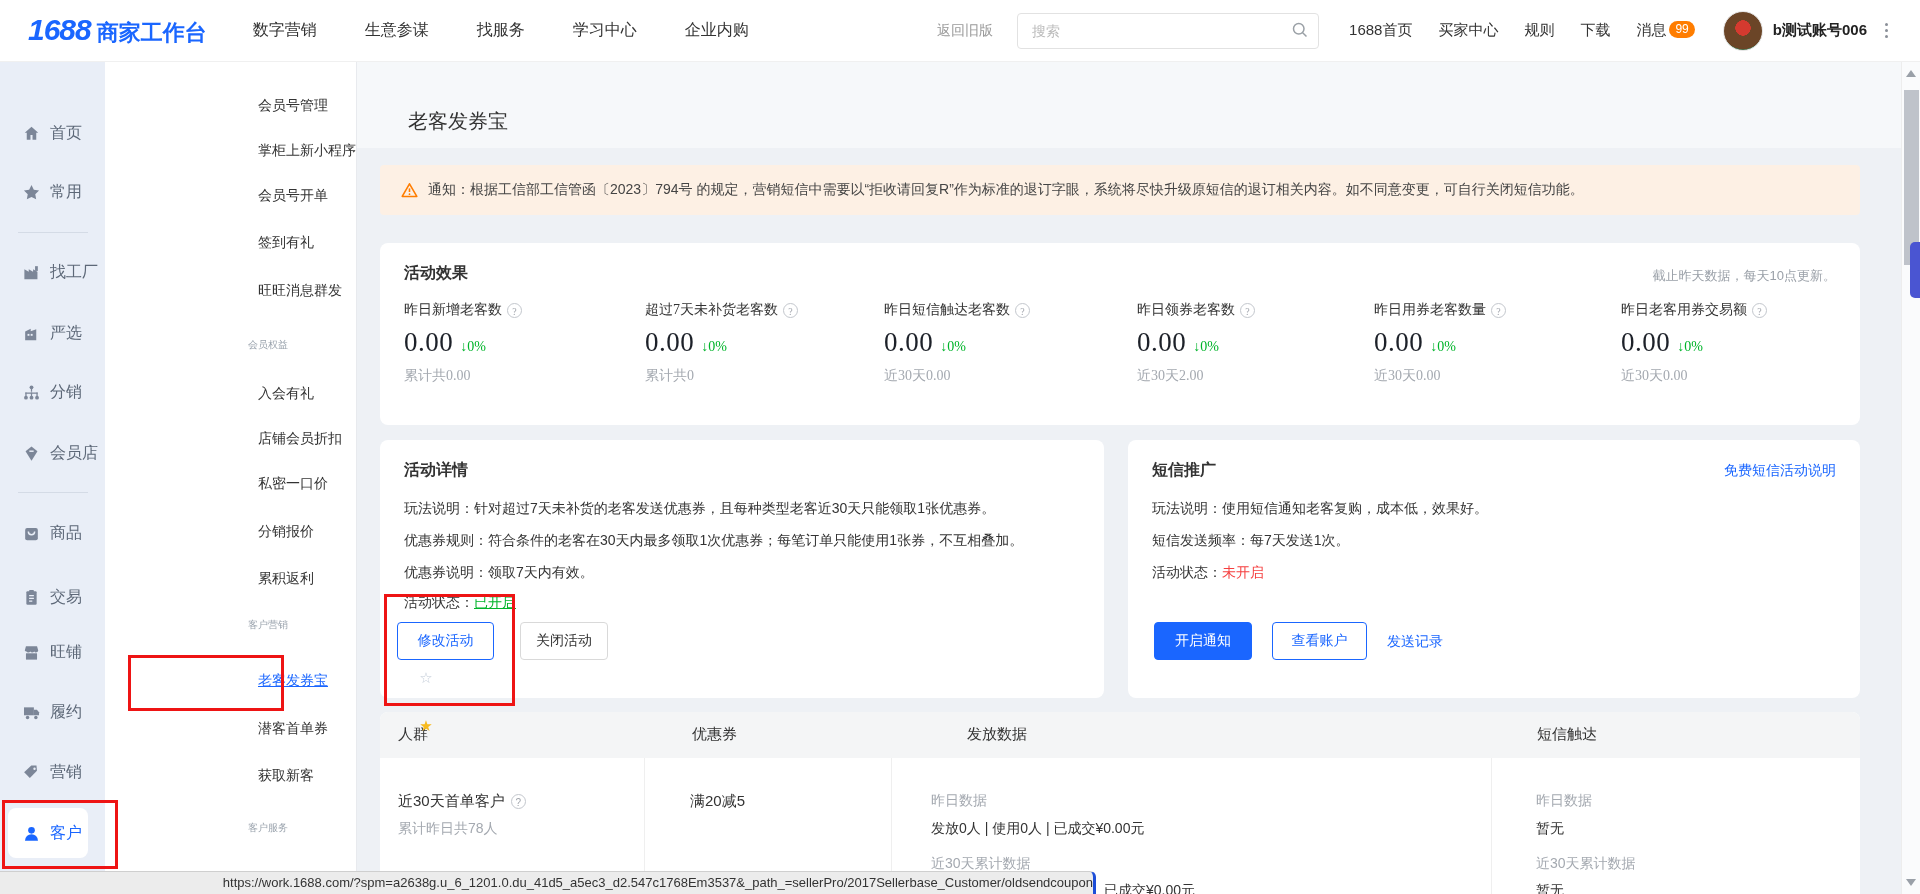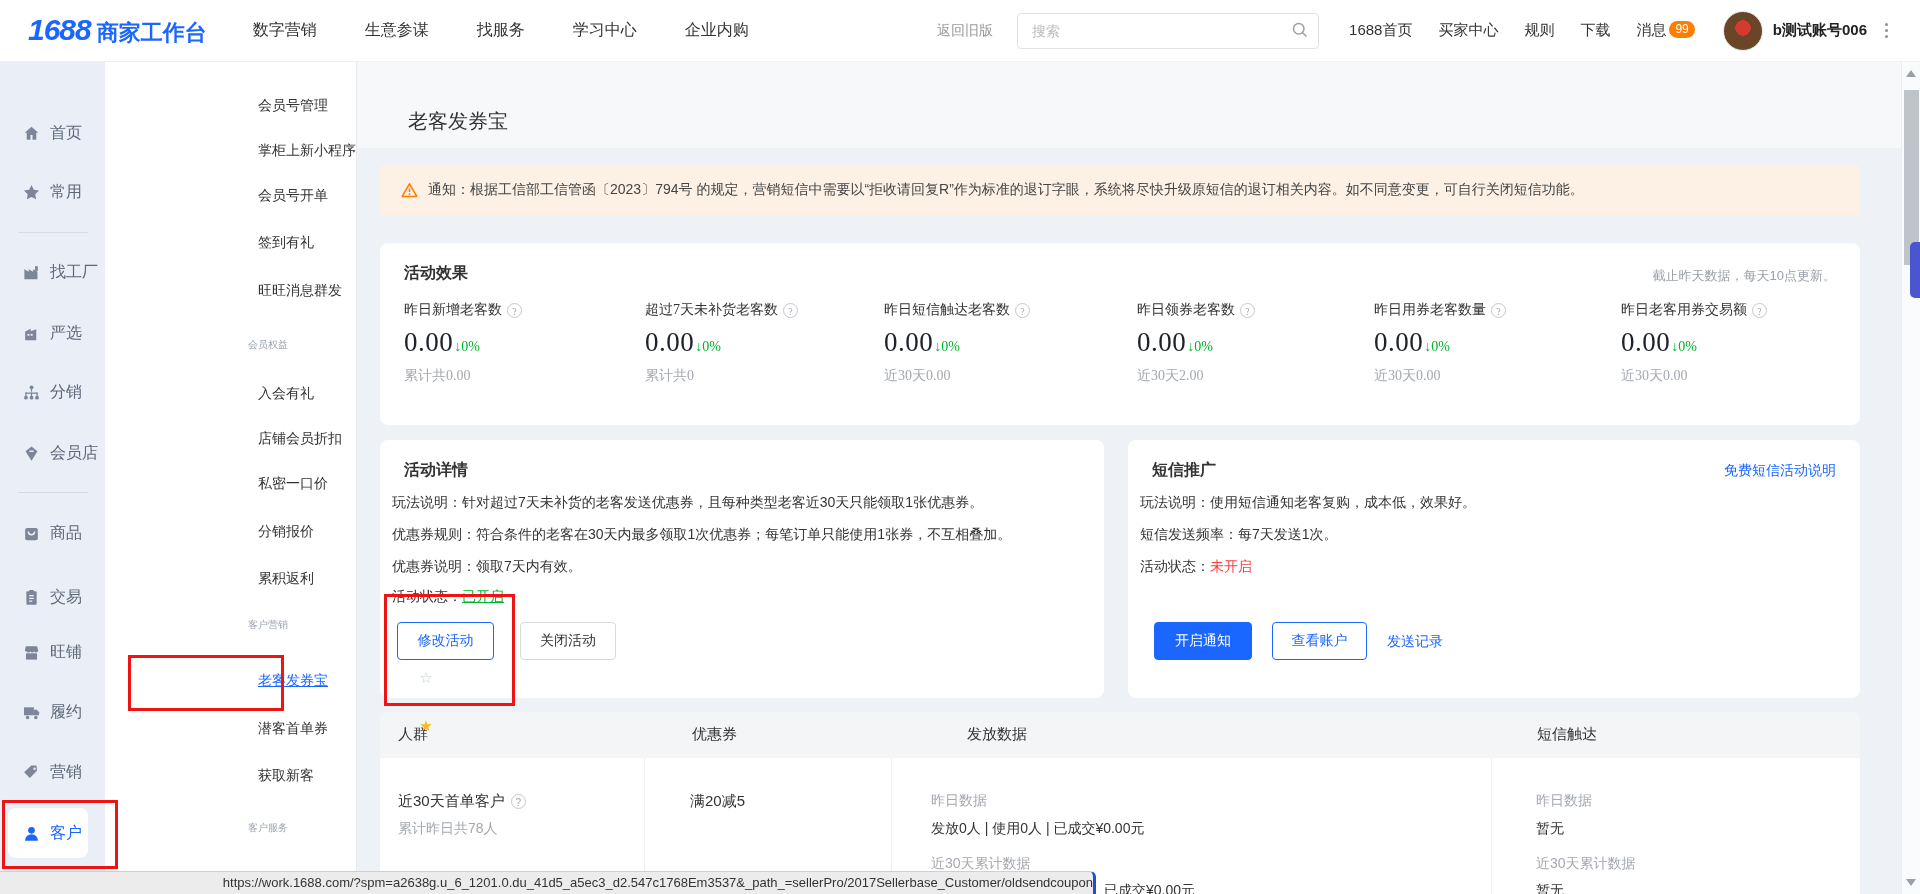--- a/index.html
+++ b/index.html
@@ -54,30 +54,30 @@
     display:flex;align-items:center;padding:0 0 0 20px;box-sizing:border-box;gap:9px;}
   .notice svg{flex:none;}
   .notice .ntext{font-size:14px;color:#444;}
   .card{position:absolute;background:#fff;border-radius:8px;}
   .card-title{position:absolute;left:24px;top:20px;font-size:16px;font-weight:600;color:#333;}
   
   .card-effect{left:380px;top:243px;width:1480px;height:182px;}
   .upd-note{position:absolute;right:24px;top:24px;font-size:13px;color:#9aa0a8;}
   .stat{position:absolute;top:58px;font-family:Liberation Serif, serif;}
   .stat .lbl{font-size:14px;color:#333;display:flex;align-items:center;gap:5px;}
-  .stat .val-row{margin-top:8px;display:flex;align-items:baseline;gap:1px;}
+  .stat .val-row{margin-top:8px;display:flex;align-items:baseline;gap:7px;}
   .stat .val{font-size:27px;color:#1d2129;font-weight:500;letter-spacing:.5px;}
   .stat .delta{font-size:14px;color:#00b42a;}
   .stat .sub{margin-top:9px;font-size:14px;color:#a4a9b0;}
   .qicon{display:inline-block;width:15px;height:15px;border:1px solid #c3c7cd;border-radius:50%;color:#a0a4ab;
     font-size:10px;line-height:15px;text-align:center;box-sizing:border-box;cursor:pointer;}
   
   .card-detail{left:380px;top:440px;width:724px;height:258px;}
   .card-sms{left:1128px;top:440px;width:732px;height:258px;}
-  .cline{position:absolute;left:12px;font-size:14px;color:#333;white-space:nowrap;}
+  .cline{position:absolute;left:24px;font-size:14px;color:#333;white-space:nowrap;margin-top:6px;}
   .status-on{color:#00b42a;text-decoration:underline;}
   .status-off{color:#f53f3f;}
   .btn{position:absolute;top:182px;height:38px;border-radius:4px;font-size:14px;display:flex;align-items:center;
     justify-content:center;cursor:pointer;box-sizing:border-box;background:#fff;}
   .btn.blue-outline{border:1px solid #1a66ff;color:#1a66ff;}
   .btn.gray-outline{border:1px solid #d9d9d9;color:#333;}
   .btn.blue-solid{background:#1a66ff;color:#fff;border:1px solid #1a66ff;}
   .link{color:#1a66ff;cursor:pointer;font-size:14px;}
   .help-link{position:absolute;right:24px;top:22px;}
   
@@ -346,21 +346,21 @@
 
 <div class="card card-detail">
   <div class="card-title">活动详情</div>
   <div class="cline" style="top:54px">玩法说明：针对超过7天未补货的老客发送优惠券，且每种类型老客近30天只能领取1张优惠券。</div>
   <div class="cline" style="top:86px">优惠券规则：符合条件的老客在30天内最多领取1次优惠券；每笔订单只能使用1张券，不互相叠加。</div>
   <div class="cline" style="top:118px">优惠券说明：领取7天内有效。</div>
   <div class="cline" style="top:148px">
     <span>活动状态：</span><span class="status-on">已开启</span>
   </div>
   <div class="btn blue-outline" style="left:17px;width:97px">修改活动</div>
-  <div class="btn gray-outline" style="left:140px;width:96px">关闭活动</div>
+  <div class="btn gray-outline" style="left:140px;width:88px">关闭活动</div>
 </div>
 
 <div class="card card-sms">
   <div class="card-title">短信推广</div>
   <span class="link help-link">免费短信活动说明</span>
   <div class="cline" style="top:54px">玩法说明：使用短信通知老客复购，成本低，效果好。</div>
   <div class="cline" style="top:86px">短信发送频率：每7天发送1次。</div>
   <div class="cline" style="top:118px">
     <span>活动状态：</span><span class="status-off">未开启</span>
   </div>

